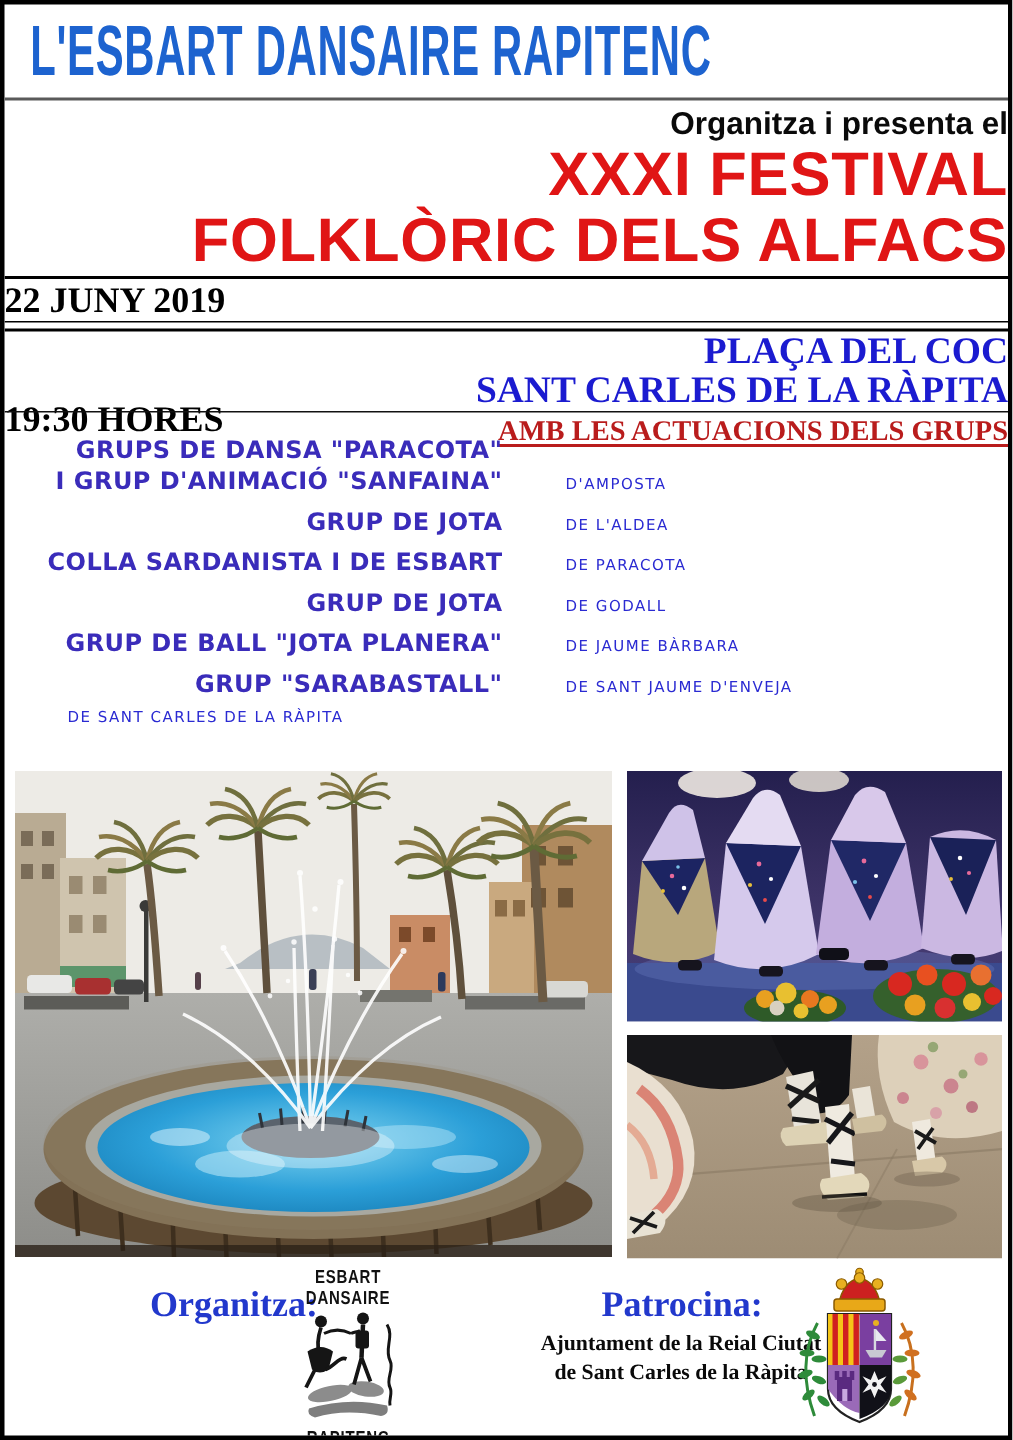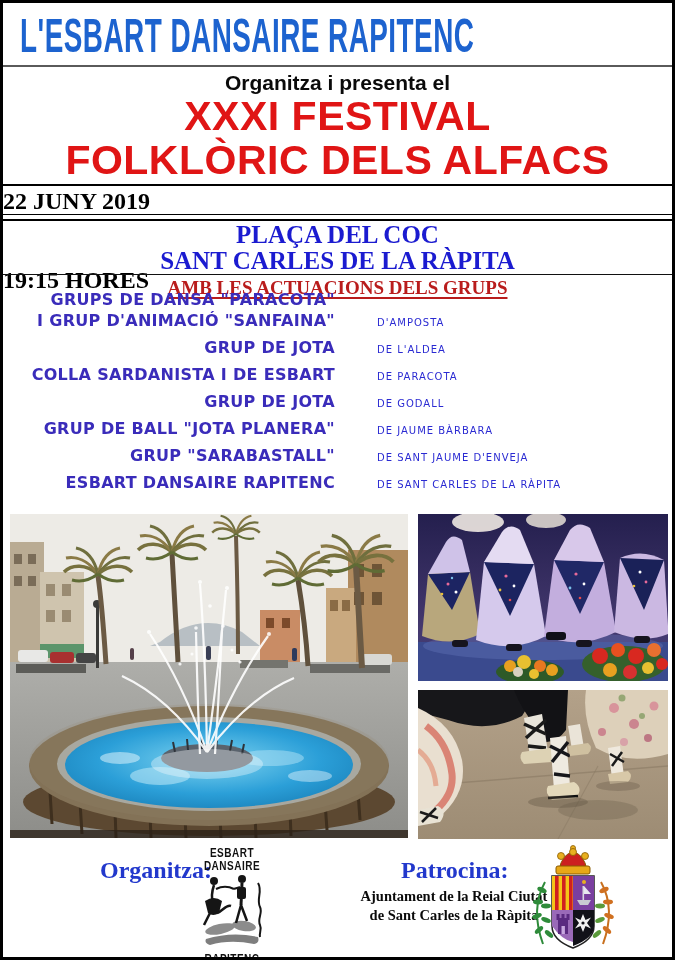--- a/index.html
+++ b/index.html
@@ -1,20 +1,20 @@
 <!DOCTYPE html>
 <html><head>
 <meta charset="utf-8">
 <style>
   html,body{margin:0;padding:0;background:#ffffff;}
   body{width:675px;height:960px;position:relative;font-family:"Liberation Sans",sans-serif;}
   .poster{position:absolute;left:0;top:0;width:675px;height:960px;box-sizing:border-box;
           border:3px solid #000;background:#fff;overflow:hidden;}
   .abs{position:absolute;left:0;right:0;}
-  .center{text-align:center;}
+  .center{text-align:right;}
 
   
   .rule-grey{position:absolute;left:0;right:0;height:2px;background:#5a5a5a;}
   .rule-black{position:absolute;left:0;right:0;height:2px;background:#000;}
   .rule-thin{position:absolute;left:0;right:0;height:1px;background:#111;}
   .rule-double{position:absolute;left:0;right:0;height:4px;border-top:1px solid #000;border-bottom:2px solid #000;}
 
   
   .main-title{height:54px;display:flex;align-items:center;}
   .main-title span{display:inline-block;color:#1d63cf;font-weight:bold;font-size:30px;letter-spacing:0.5px;
@@ -62,21 +62,21 @@
   <div class="rule-grey" style="top:62px;"></div>
 
   <div class="abs center presenta" style="top:68px;">Organitza i presenta el</div>
   <div class="abs center festival" style="top:91px;">XXXI FESTIVAL</div>
   <div class="abs center festival" style="top:135px;">FOLKLÒRIC DELS ALFACS</div>
 
   <div class="rule-black" style="top:181px;"></div>
 
   <div class="abs daterow" style="top:185px;">
     <span>22 JUNY 2019</span>
-    <span>19:15 HORES</span>
+    <span>19:30 HORES</span>
   </div>
 
   <div class="rule-double" style="top:211px;"></div>
 
   <div class="abs center venue" style="top:245px;">SANT CARLES DE LA RÀPITA</div>
   <div class="abs center venue" style="top:219px;">PLAÇA DEL COC</div>
 
   <div class="rule-thin" style="top:271px;"></div>
 
   <div class="abs center amb" style="top:274px;">AMB LES ACTUACIONS DELS GRUPS</div>
@@ -104,21 +104,20 @@
     </div>
     <div class="grow">
       <div class="gname">GRUP DE BALL "JOTA PLANERA"</div>
       <div class="gorigin">DE JAUME BÀRBARA</div>
     </div>
     <div class="grow">
       <div class="gname">GRUP "SARABASTALL"</div>
       <div class="gorigin">DE SANT JAUME D'ENVEJA</div>
     </div>
     <div class="grow">
-      <div class="gname">ESBART DANSAIRE RAPITENC</div>
       <div class="gorigin">DE SANT CARLES DE LA RÀPITA</div>
     </div>
   </div>
 
   <div class="photo" style="left:7px;top:511px;">
     <svg width="398" height="324" viewBox="0 0 398 324" xmlns="http://www.w3.org/2000/svg">
       <defs>
         <linearGradient id="pave" x1="0" y1="0" x2="0" y2="1">
           <stop offset="0" stop-color="#aeaeaa"></stop>
             <stop offset="1" stop-color="#8d8d89"></stop>

